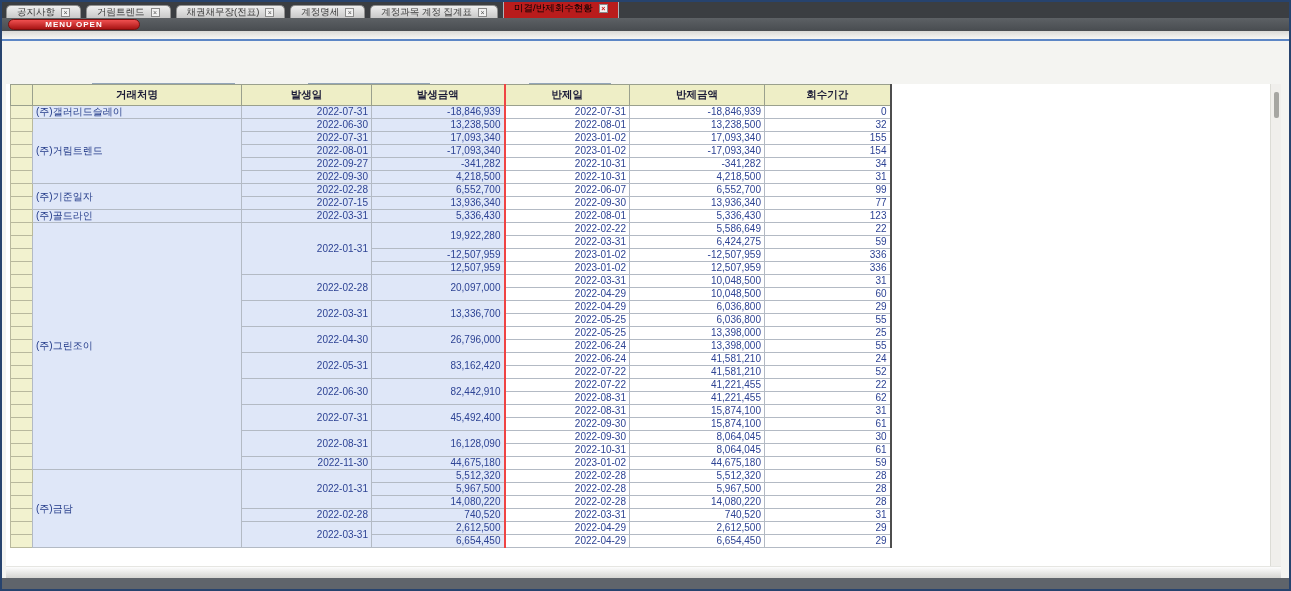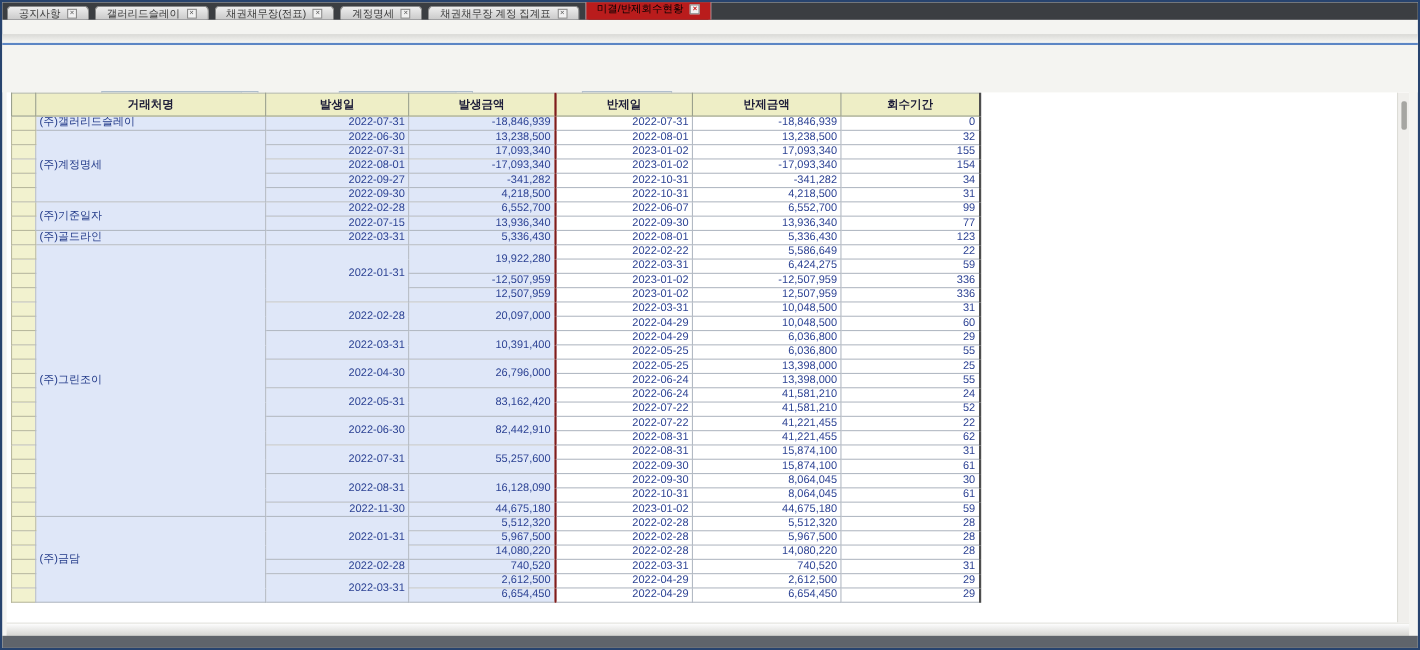--- a/index.html
+++ b/index.html
@@ -52,61 +52,64 @@
   .grid td{border:1px solid #b3bac4;height:13px;line-height:12px;padding:0 3px;overflow:hidden;
     white-space:nowrap;color:#2d4394;}
   .grid td.sel{background:#f2f2cf;border-color:#b9b99d;padding:0;}
   .grid th.sel{border-color:#9aa08d;}
   .grid td.grp{background:#dfe7f8;vertical-align:middle;}
   .grid td.w{background:#ffffff;}
   .grid .c{text-align:right;}
   .grid .r{text-align:right;}
   .grid .l{text-align:left;}
   .grid td.comp{color:#223a88;margin-left:17px;}
-  .grid .dkL{border-left:2px solid #7f1d1d;}
+  .grid .dkL{border-left:2px solid #ef4444;}
   .grid .dkR{border-right:2px solid #4e4e4e;}
   
   .vscroll{position:absolute;right:0;top:0;bottom:0;width:11px;background:#f0efec;border-left:1px solid #dcdcd6;}
   .vthumb{position:absolute;top:8px;left:3px;width:5px;height:26px;background:#a6a6a2;border-radius:2px;}
   .hscroll{position:absolute;left:4px;top:564px;width:1275px;height:12px;
     background:linear-gradient(180deg,#fdfdfd,#d5d5d2);border-top:1px solid #e6e6e2;}
   .statusbar{position:absolute;left:0;top:576px;right:0;height:11px;background:#5f646b;}
 </style>
 </head>
 <body>
 
 <div class="window">
 
   <div class="tabbar">
       <div class="tab">
         <span>공지사항</span>
         <span class="closebox">×</span>
       </div>
       <div class="tab">
-        <span>갤러리드슬레이</span>
+        <span>거림트렌드</span>
         <span class="closebox">×</span>
       </div>
       <div class="tab">
         <span>채권채무장(전표)</span>
         <span class="closebox">×</span>
       </div>
       <div class="tab">
         <span>계정명세</span>
         <span class="closebox">×</span>
       </div>
       <div class="tab">
-        <span>채권채무장 계정 집계표</span>
+        <span>계정과목 계정 집계표</span>
         <span class="closebox">×</span>
       </div>
       <div class="tab active">
         <span>미결/반제회수현황</span>
         <span class="closebox">×</span>
       </div>
     </div>
 
+  <div class="menustrip">
+    <div class="menuopen">MENU OPEN</div>
+  </div>
   <div class="lightstrip"></div>
   <div class="blueline"></div>
 
   <div class="formarea">
     <span class="flabel" style="left:64px;top:46px">회사</span>
     <div class="fbox combo" style="left:90px;top:42px;width:143px">
       <span>제일제지주식회사</span>
       <span class="btn">
           <span class="chev"></span>
         </span>
@@ -183,21 +186,21 @@
             <td class="sel"></td>
             <td class="grp l comp">(주)갤러리드슬레이</td>
             <td class="grp c">2022-07-31</td>
             <td class="grp r">-18,846,939</td>
             <td class="w c dkL">2022-07-31</td>
             <td class="w r">-18,846,939</td>
             <td class="w r dkR">0</td>
           </tr>
           <tr>
             <td class="sel"></td>
-            <td class="grp l comp" rowspan="5">(주)계정명세</td>
+            <td class="grp l comp" rowspan="5">(주)거림트렌드</td>
             <td class="grp c">2022-06-30</td>
             <td class="grp r">13,238,500</td>
             <td class="w c dkL">2022-08-01</td>
             <td class="w r">13,238,500</td>
             <td class="w r dkR">32</td>
           </tr>
           <tr>
             <td class="sel"></td>
             <td class="grp c">2022-07-31</td>
             <td class="grp r">17,093,340</td>
@@ -294,21 +297,21 @@
           </tr>
           <tr>
             <td class="sel"></td>
             <td class="w c dkL">2022-04-29</td>
             <td class="w r">10,048,500</td>
             <td class="w r dkR">60</td>
           </tr>
           <tr>
             <td class="sel"></td>
             <td class="grp c" rowspan="2">2022-03-31</td>
-            <td class="grp r" rowspan="2">10,391,400</td>
+            <td class="grp r" rowspan="2">13,336,700</td>
             <td class="w c dkL">2022-04-29</td>
             <td class="w r">6,036,800</td>
             <td class="w r dkR">29</td>
           </tr>
           <tr>
             <td class="sel"></td>
             <td class="w c dkL">2022-05-25</td>
             <td class="w r">6,036,800</td>
             <td class="w r dkR">55</td>
           </tr>
@@ -350,21 +353,21 @@
           </tr>
           <tr>
             <td class="sel"></td>
             <td class="w c dkL">2022-08-31</td>
             <td class="w r">41,221,455</td>
             <td class="w r dkR">62</td>
           </tr>
           <tr>
             <td class="sel"></td>
             <td class="grp c" rowspan="2">2022-07-31</td>
-            <td class="grp r" rowspan="2">55,257,600</td>
+            <td class="grp r" rowspan="2">45,492,400</td>
             <td class="w c dkL">2022-08-31</td>
             <td class="w r">15,874,100</td>
             <td class="w r dkR">31</td>
           </tr>
           <tr>
             <td class="sel"></td>
             <td class="w c dkL">2022-09-30</td>
             <td class="w r">15,874,100</td>
             <td class="w r dkR">61</td>
           </tr>

